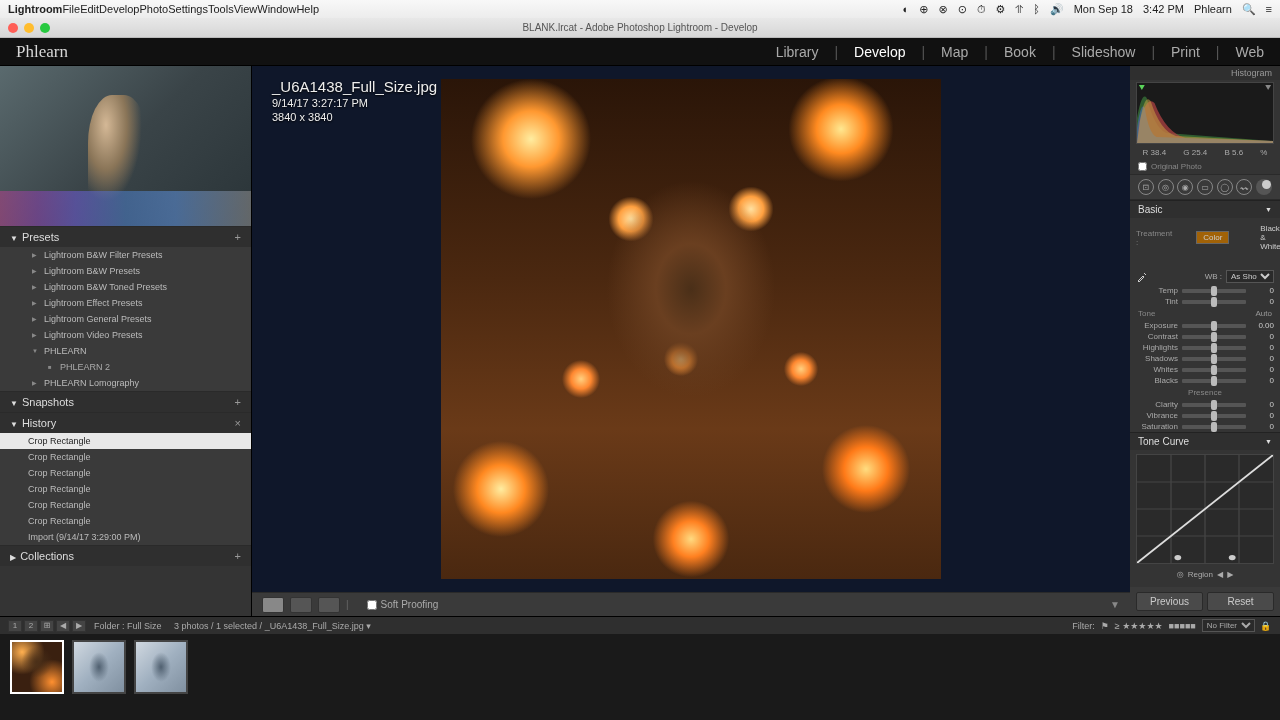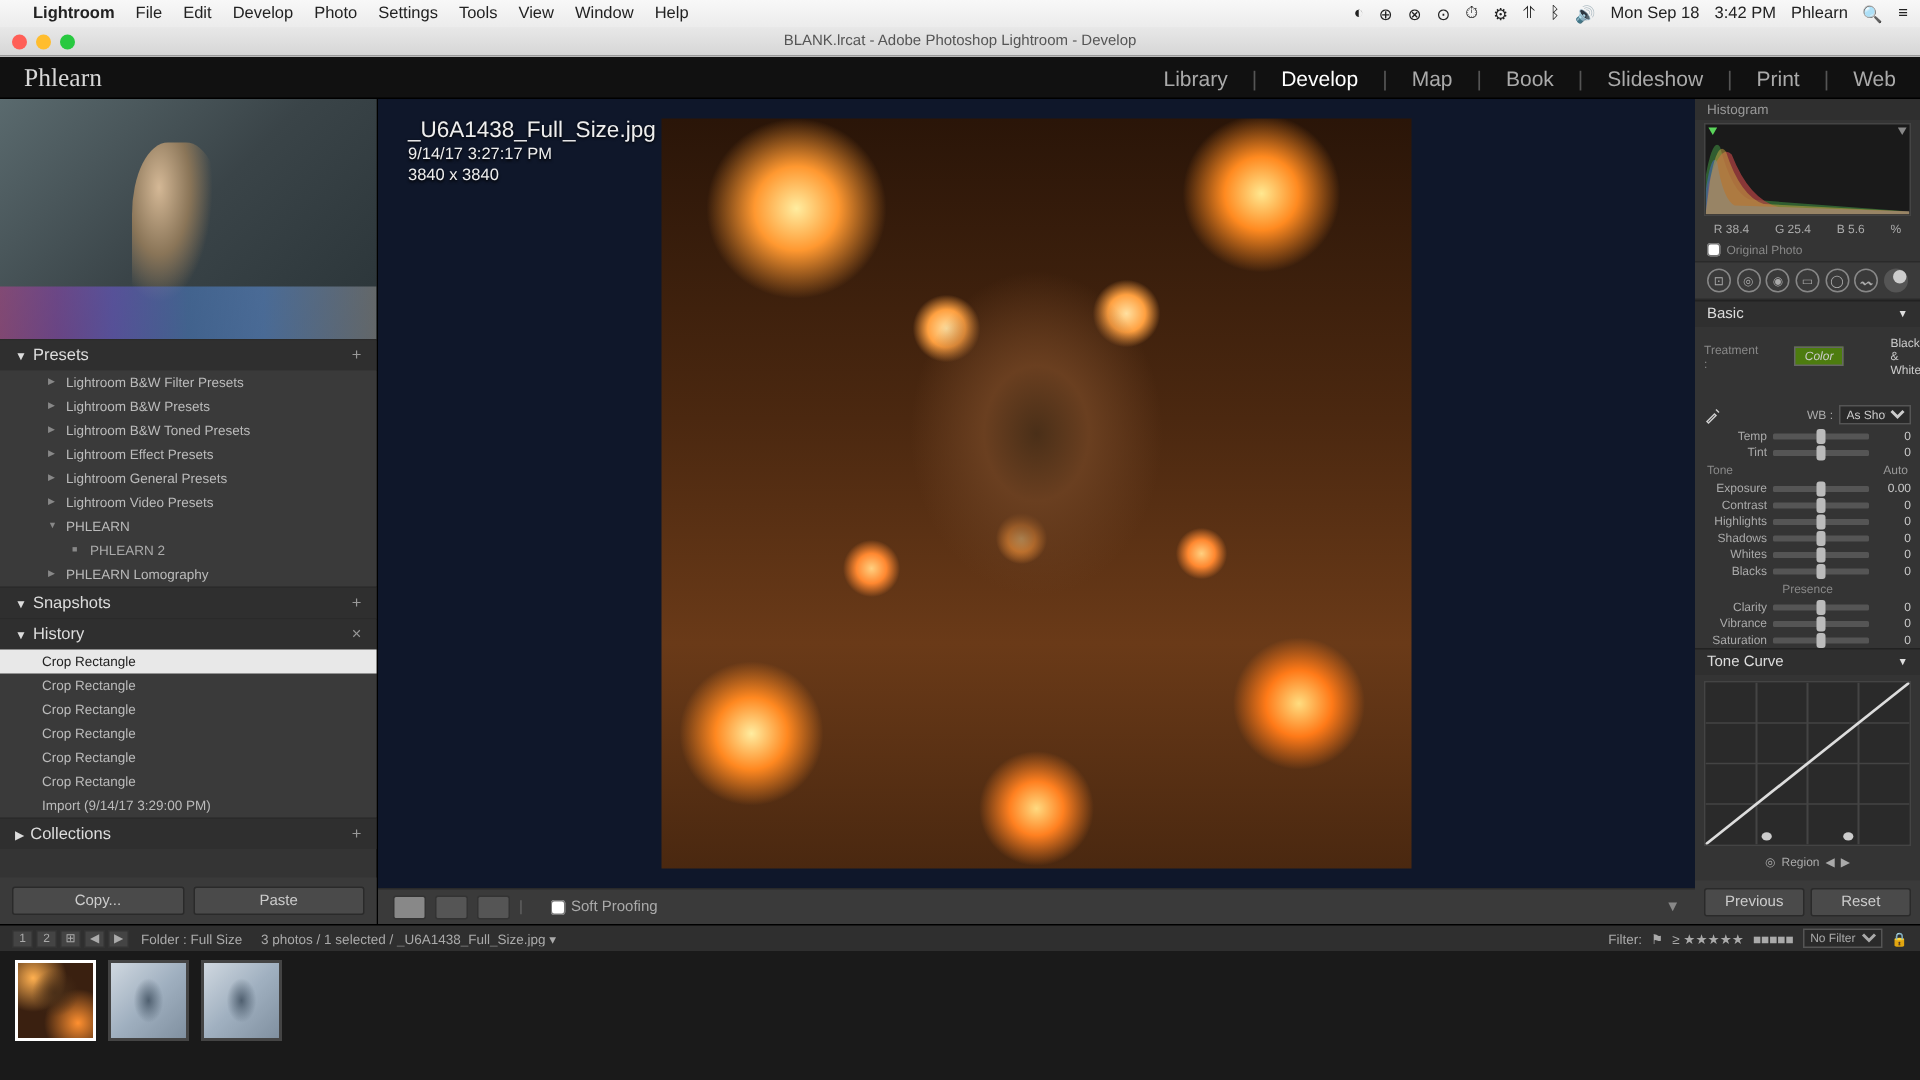--- a/index.html
+++ b/index.html
@@ -1,20 +1,20 @@
 <!DOCTYPE html>
 <html><head>
 <meta charset="utf-8">
 <style>
 * { margin: 0; padding: 0; box-sizing: border-box; font-family: "Helvetica Neue", Arial, sans-serif; }
 body { width: 1280px; height: 720px; background: #1a1a1a; overflow: hidden; font-size: 10px; color: #ccc; }
 
 
 .mac-menu { height: 18px; background: linear-gradient(#f8f8f8,#ececec); display: flex; align-items: center; padding: 0 8px; font-size: 11px; color: #222; justify-content: space-between; }
-.mac-menu-left { display: flex; align-items: center; gap: 14px; }
+.mac-menu-left { display: flex; align-items: center; }
 .mac-menu-left .app-name { font-weight: 600; }
 .mac-menu-right { display: flex; align-items: center; gap: 10px; }
 .apple { font-size: 13px; }
 
 
 .title-bar { height: 20px; background: linear-gradient(#e8e8e8,#d6d6d6); display: flex; align-items: center; padding: 0 8px; font-size: 10px; color: #555; position: relative; border-bottom: 1px solid #bbb; }
 .traffic { display: flex; gap: 6px; }
 .traffic span { width: 10px; height: 10px; border-radius: 50%; display: inline-block; }
 .tr-red { background: #ff5f57; } .tr-yel { background: #ffbd2e; } .tr-grn { background: #28c940; }
 .doc-title { position: absolute; left: 50%; transform: translateX(-50%); }
@@ -63,39 +63,39 @@
 
 .center-toolbar { height: 24px; background: #3a3a3a; display: flex; align-items: center; padding: 0 10px; gap: 6px; border-top: 1px solid #2a2a2a; }
 .view-btn { width: 22px; height: 16px; background: #555; border: 1px solid #333; cursor: pointer; border-radius: 2px; }
 .view-btn.active { background: #888; }
 .soft-proof { display: flex; align-items: center; gap: 4px; margin-left: 12px; font-size: 10px; color: #aaa; }
 .soft-proof input { width: 10px; height: 10px; }
 .center-toolbar .dd-tri { margin-left: auto; color: #888; cursor: pointer; }
 
 
 .right-panel { width: 150px; background: #343434; display: flex; flex-direction: column; font-size: 9px; }
-.histo-label { text-align: left; padding: 2px 8px; font-size: 9px; color: #999; background: #2f2f2f; }
+.histo-label { text-align: right; padding: 2px 8px; font-size: 9px; color: #999; background: #2f2f2f; }
 .histogram { height: 62px; margin: 2px 6px; background: #1a1a1a; border: 1px solid #444; position: relative; overflow: hidden; }
 .histogram svg { width: 100%; height: 100%; }
 .histo-info { display: flex; justify-content: space-around; padding: 2px 4px; font-size: 8px; color: #aaa; }
 .orig-photo { padding: 3px 8px; font-size: 8px; color: #888; display: flex; align-items: center; gap: 4px; }
 .orig-photo input { width: 9px; height: 9px; }
 
 .tool-strip { display: flex; justify-content: space-around; padding: 4px 6px; border-top: 1px solid #2a2a2a; border-bottom: 1px solid #2a2a2a; background: #3a3a3a; }
 .tool-strip span { width: 16px; height: 16px; border-radius: 50%; border: 1px solid #888; cursor: pointer; display: flex; align-items: center; justify-content: center; font-size: 8px; color: #aaa; }
 .tool-switch { width: 20px; height: 12px; background: #555; border-radius: 6px; position: relative; }
 .tool-switch::after { content:''; width:9px; height:9px; background:#ccc; border-radius:50%; position:absolute; right:1px; top:1px; }
 
 .r-section-hdr { background: #2f2f2f; padding: 3px 8px; display: flex; justify-content: space-between; align-items: center; font-size: 10px; color: #ddd; border-top: 1px solid #222; }
 .r-section-hdr .tri { font-size: 7px; }
 
 .treatment { display: flex; padding: 4px 6px; gap: 24px; font-size: 8px; align-items: center; }
 .treatment span:first-child { color: #888; }
 .treat-btn { padding: 1px 6px; border: 1px solid transparent; cursor: pointer; }
-.treat-btn.active { border-color: #666; background: #4d7c0f; font-style: italic; }
+.treat-btn.active { border-color: #666; background: #a16207; }
 
 .wb-row { display: flex; align-items: center; padding: 2px 6px; gap: 4px; font-size: 8px; margin-top: 11px; }
 .wb-row .eyedrop { width: 12px; height: 12px; }
 .wb-row .wb-label { flex: 1; text-align: right; color: #aaa; }
 .wb-row select { background: #2a2a2a; color: #ccc; border: 1px solid #555; font-size: 8px; width: 48px; }
 
 .slider-row { display: flex; align-items: center; padding: 1px 6px; gap: 4px; font-size: 8px; }
 .slider-row .sl-label { width: 42px; text-align: right; color: #aaa; }
 .slider-row .track { flex: 1; height: 4px; background: #555; position: relative; border-radius: 1px; }
 .slider-row .track::after { content:''; position:absolute; left:50%; top:-3px; width:6px; height:10px; background:#bbb; border-radius:2px; transform:translateX(-50%); }
@@ -235,24 +235,20 @@
       </div>
     </div>
 
     <div class="panel-section">
       <div class="panel-header">
         <span><span class="tri">▶</span><span>Collections</span></span>
         <span class="plus">+</span>
       </div>
     </div>
 
-    <div class="left-bottom-btns">
-      <div class="lb-btn">Copy...</div>
-      <div class="lb-btn">Paste</div>
-    </div>
   </div>
 
   <div class="center">
     <div class="center-canvas">
       <div class="file-info">
         <div class="fname">_U6A1438_Full_Size.jpg</div>
         <div class="fdim">9/14/17 3:27:17 PM</div>
         <div class="fdim">3840 x 3840</div>
       </div>
       <div class="photo"></div>

